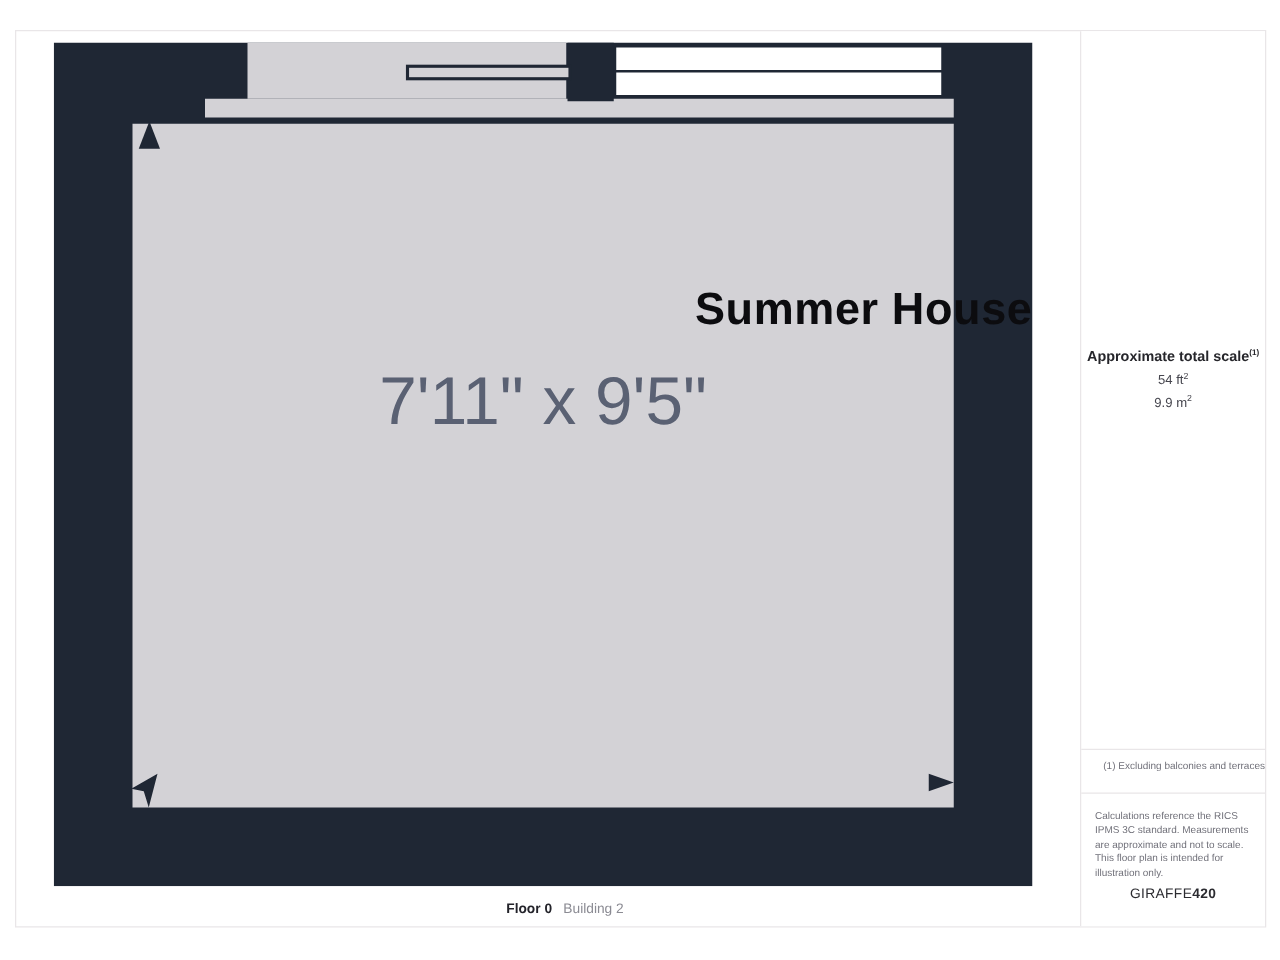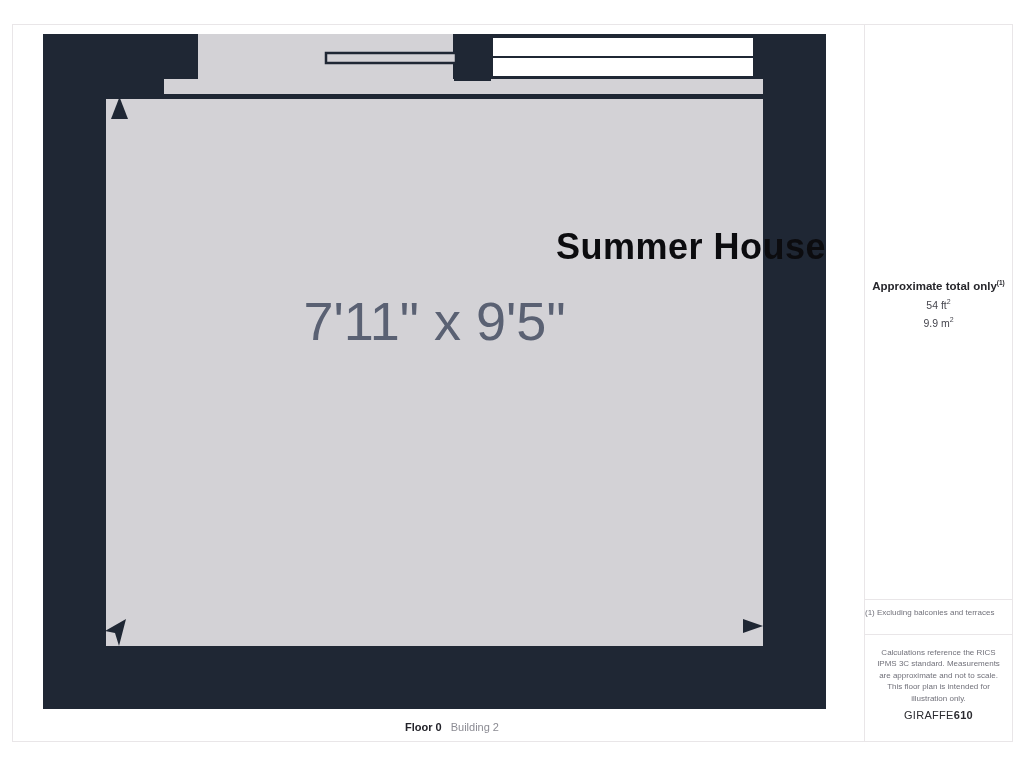--- a/index.html
+++ b/index.html
@@ -101,31 +101,31 @@
     left: 0; width: 100%;
     height: 1px;
     background: #e9e6e8;
   }
   .sb-divider-1 { top: 574px; }
   .sb-divider-2 { top: 609px; }
   .sb-footnote {
     position: absolute;
     left: 0; top: 583px;
     width: 100%;
-    text-align: left;
+    text-align: right;
     font-size: 8px;
     color: #71717a;
     white-space: nowrap;
   }
   .sb-disclaimer {
     position: absolute;
     left: 0; top: 622px;
     width: 100%;
     padding: 0 11px;
-    text-align: center;
+    text-align: left;
     font-size: 8px;
     line-height: 11.4px;
     color: #71717a;
   }
   .sb-brand {
     position: absolute;
     left: 0; top: 684px;
     width: 100%;
     text-align: center;
     font-size: 11px;
@@ -168,27 +168,27 @@
     </div>
 
     <div class="floor-label">
       <span class="floor-name">Floor 0</span><span class="building-name">Building 2</span>
     </div>
   </div>
 
   <div class="sidebar">
 
     <div class="area-block">
-      <div class="area-title"><span>Approximate total only</span><sup>(1)</sup></div>
+      <div class="area-title"><span>Approximate total scale</span><sup>(1)</sup></div>
       <div class="area-value"><span>54 ft</span><sup>2</sup></div>
       <div class="area-value"><span>9.9 m</span><sup>2</sup></div>
     </div>
 
     <div class="sb-divider sb-divider-1"></div>
     <div class="sb-footnote">(1) Excluding balconies and terraces</div>
     <div class="sb-divider sb-divider-2"></div>
     <div class="sb-disclaimer">Calculations reference the RICS IPMS 3C standard. Measurements are approximate and not to scale. This floor plan is intended for illustration only.</div>
     <div class="sb-brand">
-      <span>GIRAFFE</span><span class="brand-bold">610</span>
+      <span>GIRAFFE</span><span class="brand-bold">420</span>
     </div>
   </div>
 
 </div>
 
 </body></html>

